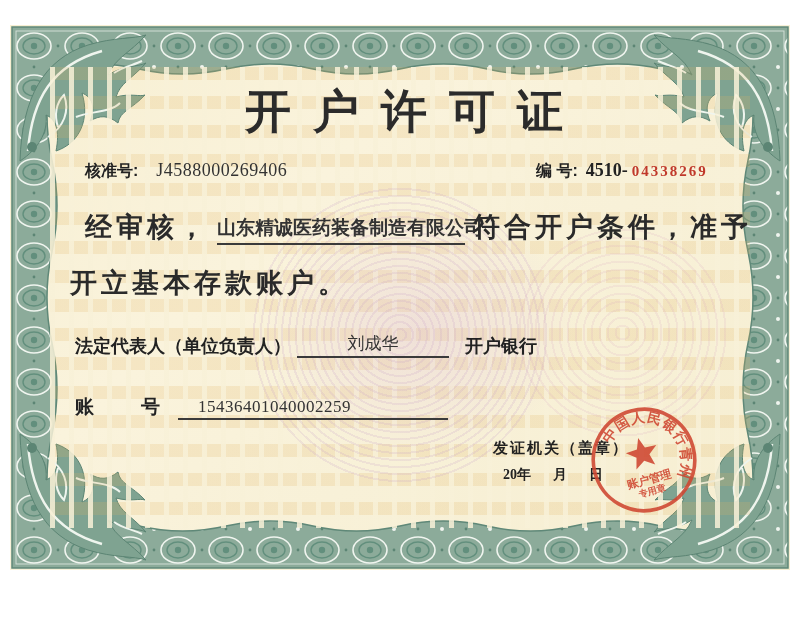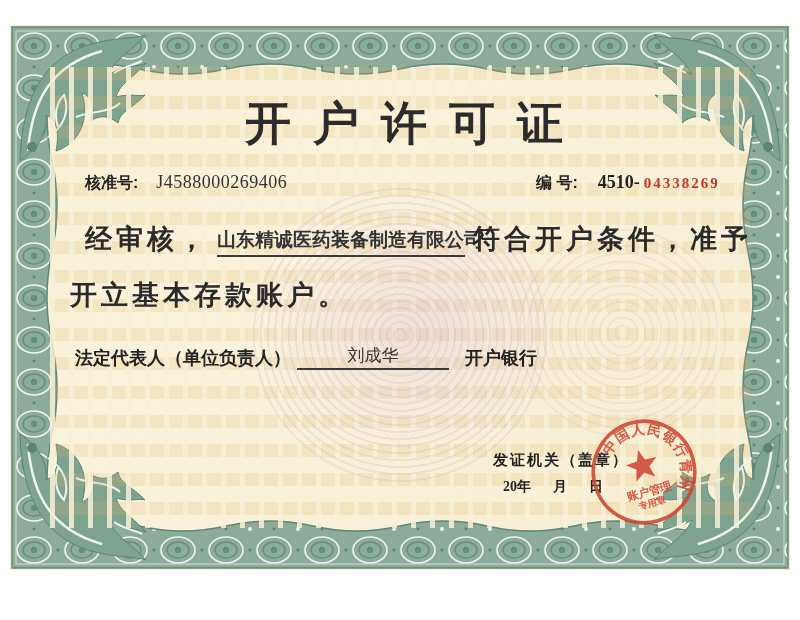--- a/index.html
+++ b/index.html
@@ -30,36 +30,36 @@
   .rosette.right{
     left:505px;top:200px;width:215px;height:215px;
     background:repeating-radial-gradient(circle, rgba(214,160,190,0) 0 6px, rgba(214,160,190,.22) 6px 8px);
     opacity:.7;
   }
   .rosette.glow{
     left:200px;top:140px;width:420px;height:330px;border-radius:50%;
     background:radial-gradient(closest-side, rgba(216,178,216,.28), rgba(216,178,216,0) 75%);
   }
   .frame-svg{position:absolute;left:0;top:0;width:780px;height:545px;}
-  .content{position:absolute;left:0;top:16px;width:788px;height:545px;z-index:5;}
+  .content{position:absolute;left:0;top:4px;width:788px;height:545px;z-index:5;}
 
   .title{
     position:absolute;left:0;top:52px;width:100%;text-align:center;
     font-family:"Liberation Serif","DejaVu Serif",serif;font-weight:bold;
     font-size:46px;color:#2b2b2b;letter-spacing:22px;text-indent:22px;
   }
   .row{position:absolute;white-space:nowrap;}
   .lbl{font-weight:bold;color:#222;}
   .serifv{font-family:"Liberation Serif","DejaVu Serif",serif;color:#333;}
 
   .approval{left:75px;top:131px;font-size:16px;}
   .approval .serifv{font-size:18px;margin-left:18px;letter-spacing:.5px;margin-top:12px;}
 
   .serial{left:526px;top:131px;font-size:16px;}
-  .serial .prefix{font-family:"Liberation Serif","DejaVu Serif",serif;font-size:18px;font-weight:bold;color:#222;margin-left:20px;}
+  .serial .prefix{font-family:"Liberation Serif","DejaVu Serif",serif;font-size:18px;font-weight:bold;color:#222;margin-left:8px;}
   .serial .rednum{font-family:"Liberation Serif","DejaVu Serif",serif;font-size:15px;font-weight:bold;color:#c0392b;letter-spacing:2px;margin-left:4px;}
 
   .bigline{font-size:27px;font-weight:bold;color:#2a2a2a;letter-spacing:4px;}
   .line1{left:75px;top:180px;display:flex;align-items:flex-end;}
   .company-slot{
     display:inline-block;width:248px;text-align:center;
     border-bottom:2px solid #3a3a3a;margin:0 8px;padding-bottom:2px;
     font-family:"Liberation Serif","DejaVu Serif",serif;font-size:19px;font-weight:bold;
     color:#333;letter-spacing:0;line-height:1.3;vertical-align:bottom;
   }
@@ -155,20 +155,24 @@
         <span>符合开户条件，准予</span>
     </div>
     <div class="row line2 bigline">开立基本存款账户。</div>
 
     <div class="row midrow">
       <span class="lbl">法定代表人（单位负责人）</span>
         <span class="name-slot">刘成华</span>
         <span class="lbl banklbl">开户银行</span>
     </div>
 
+    <div class="row acctrow">
+      <span class="lbl acct-lbl">账　号</span>
+        <span class="acct-slot">15436401040002259</span>
+    </div>
 
     <div class="row issuer lbl">发证机关（盖章）</div>
     <div class="row dateline">
       <span class="yr">20</span><span>年</span><span class="sep">月</span><span class="sep">日</span>
     </div>
 
     <svg class="stamp" viewBox="0 0 116 116" aria-hidden="true">
       <g transform="rotate(-15 58 58)" fill="#cf4631">
         <circle cx="58" cy="58" r="49" fill="none" stroke="#cf4631" stroke-width="3.5"></circle>
         <path id="ringpath" d="M30.4,35 A36,36 0 1 1 81,85.6" fill="none"></path>

